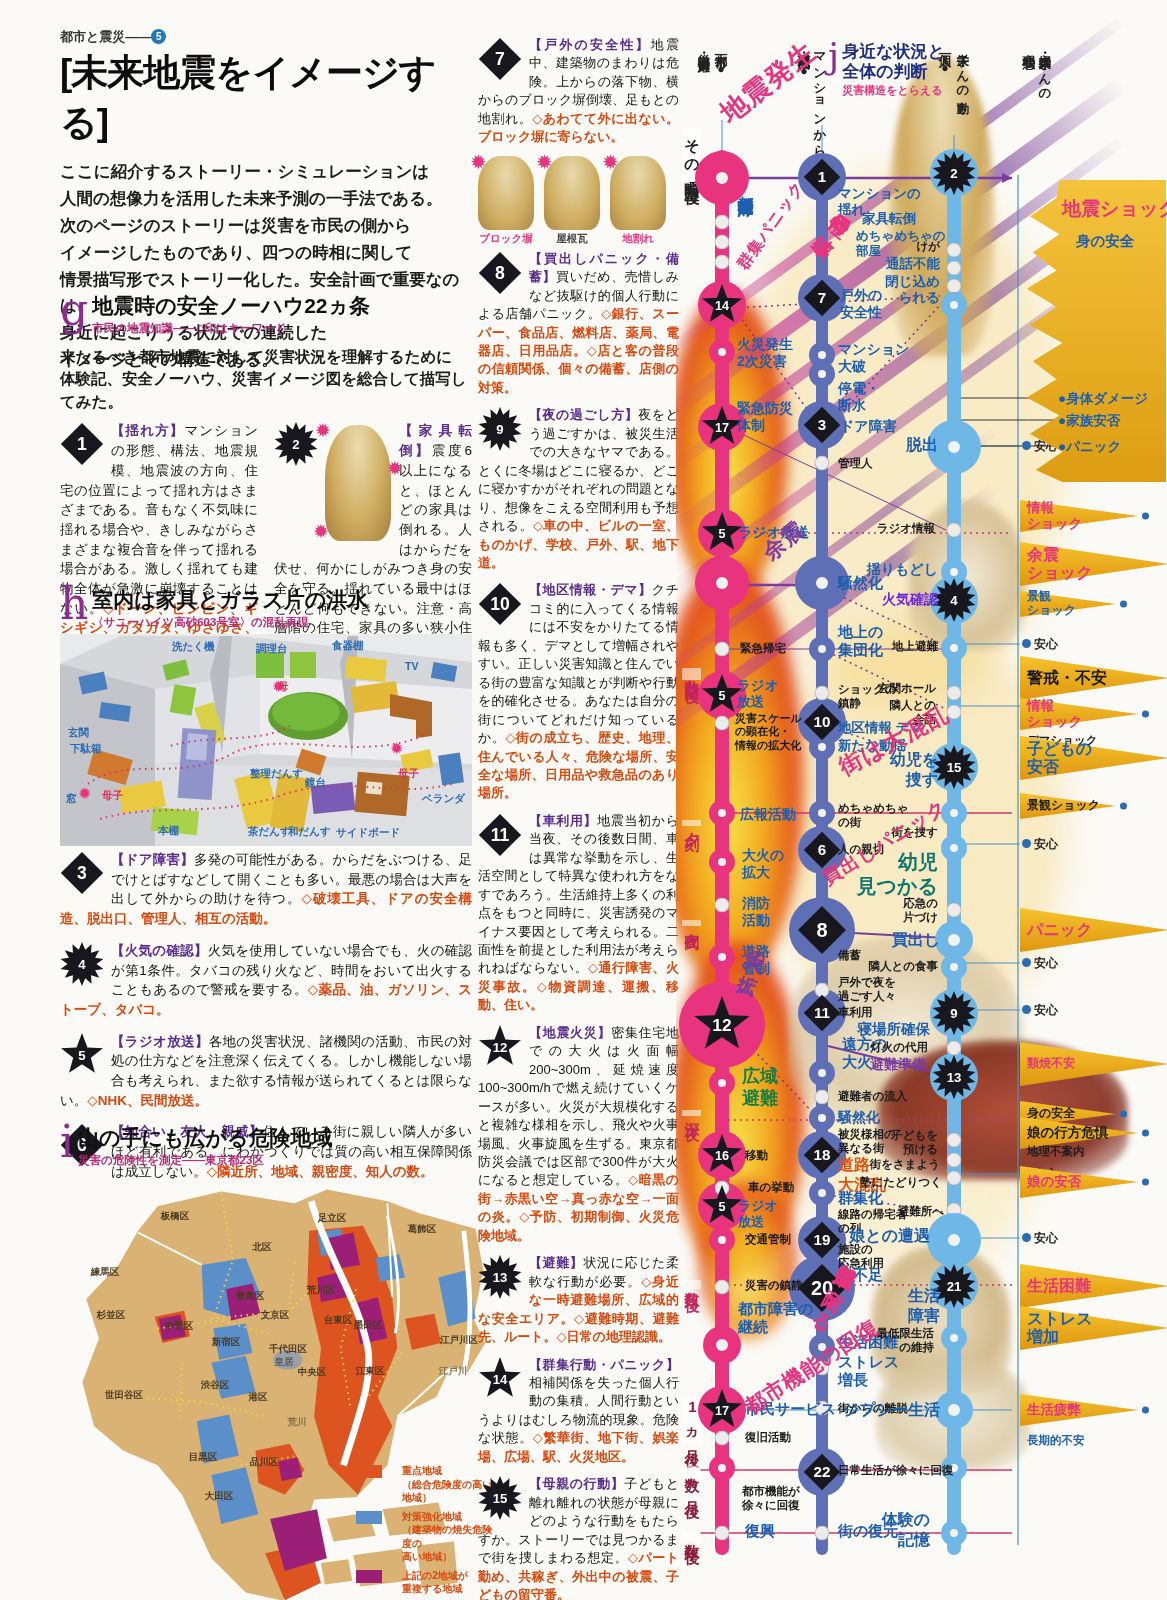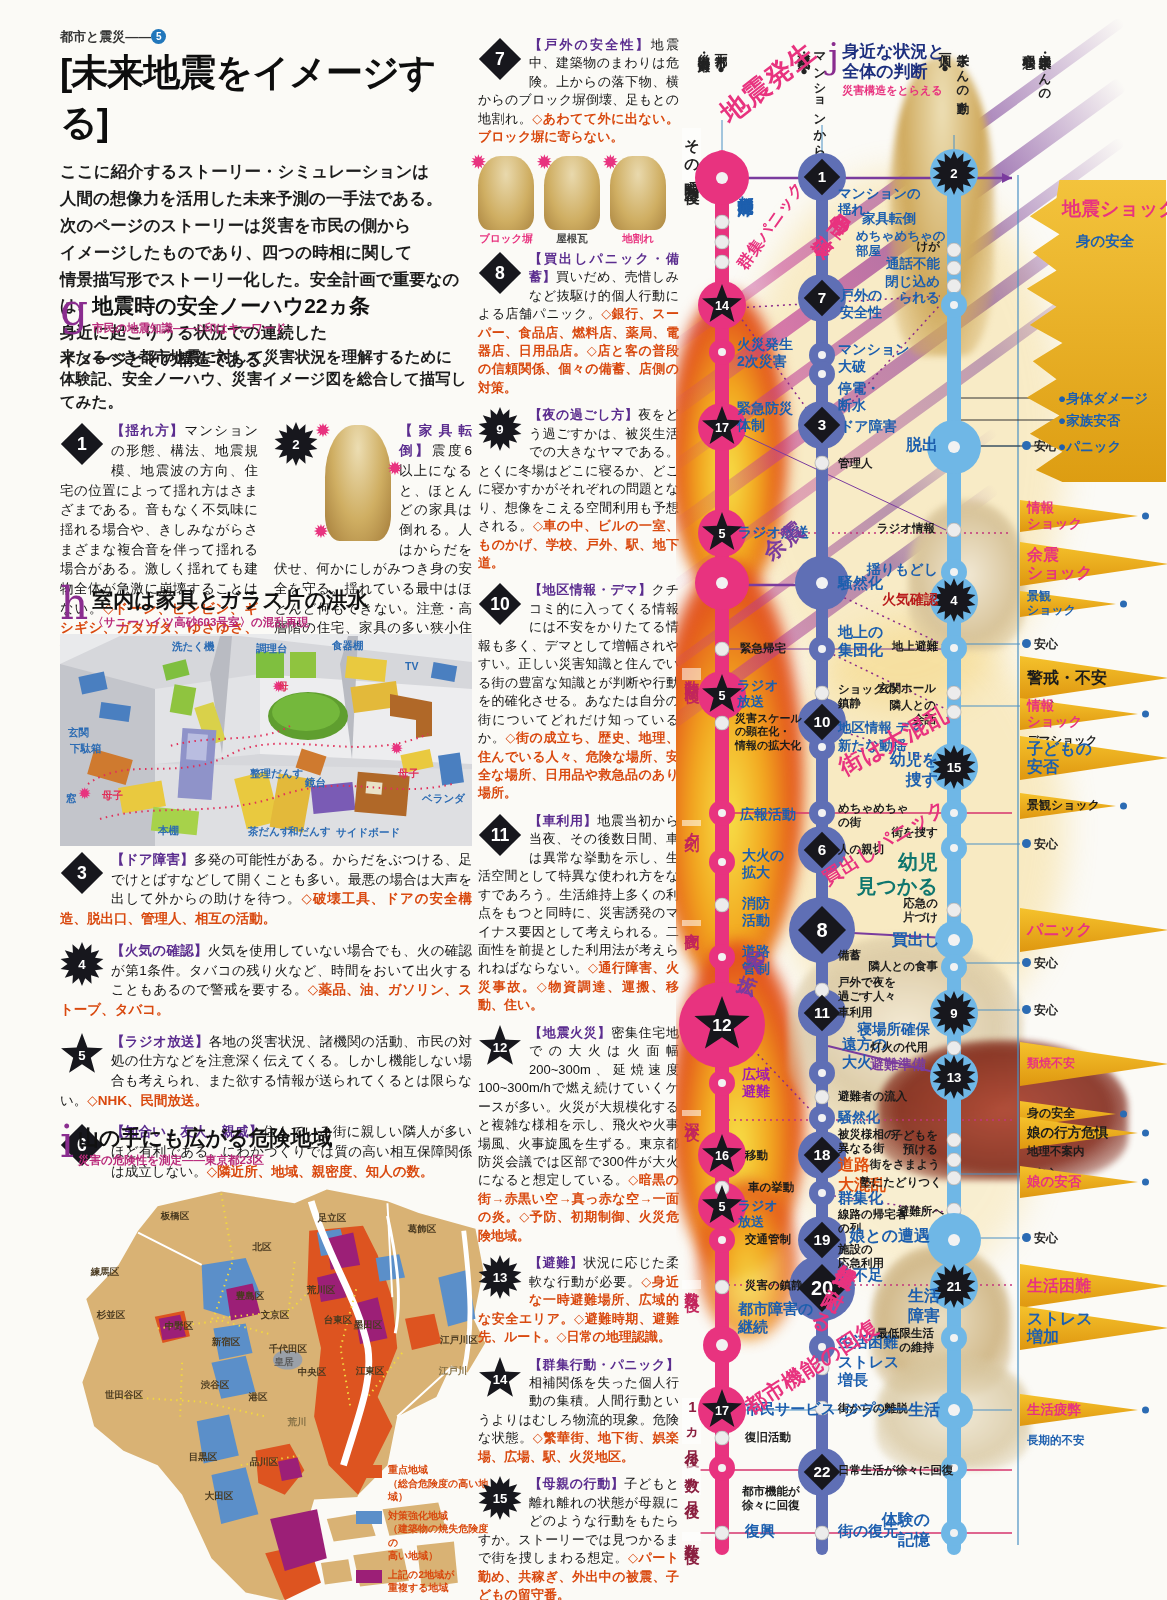--- a/index.html
+++ b/index.html
@@ -34,21 +34,21 @@
   .wfig{float:left;width:66px;height:116px;margin:4px 8px 2px 0;border-radius:45% 45% 22% 22%;
         background:radial-gradient(ellipse at 50% 20%,#ecddb2,#cfae62 55%,#a9823f 95%);position:relative;}
   .wfig .bst{position:absolute;color:#e8337f;font-size:19px;}
   
   .room{position:relative;margin-top:4px;width:412px;height:212px;}
   .roomlab{position:absolute;font-size:10.5px;font-weight:700;white-space:nowrap;}
   
   .map{position:relative;margin-top:4px;width:430px;height:440px;}
   .wlab{position:absolute;font-size:9.5px;font-weight:700;color:#4a3a20;white-space:nowrap;transform:translate(-50%,-50%);}
   #legend{position:absolute;left:296px;top:292px;width:140px;}
-  .lrow{display:flex;gap:6px;margin-bottom:5px;font-family:Liberation Mono, monospace;}
+  .lrow{display:flex;gap:20px;margin-bottom:5px;}
   .lsw{width:26px;height:13px;flex:0 0 auto;margin-top:1px;}
   .ltx{font-size:10px;line-height:1.35;font-weight:700;color:#d9490f;white-space:pre-line;}
   
   #midcol{position:absolute;left:478px;top:36px;width:201px;}
   #midcol .item{font-size:13px;line-height:1.42;margin-bottom:9px;}
   
   #dg{position:absolute;left:676px;top:0;width:491px;height:1600px;overflow:hidden;}
   #dg .abs{position:absolute;}
   .track{position:absolute;border-radius:8px;}
   .nd{position:absolute;border-radius:50%;transform:translate(-50%,-50%);}
@@ -762,21 +762,21 @@
         <div class="dlab" style="left: 59px; top: 712px; font-size: 11px; color: rgb(27, 27, 27); font-weight: 600; z-index: 6;">災害スケール
 の顕在化・
 情報の拡大化</div>
         <div class="dlab" style="left: 64px; top: 806px; font-size: 14px; color: rgb(29, 95, 174); font-weight: 800; z-index: 6;">広報活動</div>
         <div class="dlab" style="left: 66px; top: 847px; font-size: 14px; color: rgb(29, 95, 174); font-weight: 800; z-index: 6;">大火の
 拡大</div>
         <div class="dlab" style="left: 66px; top: 895px; font-size: 14px; color: rgb(29, 95, 174); font-weight: 800; z-index: 6;">消防
 活動</div>
         <div class="dlab" style="left: 66px; top: 943px; font-size: 14px; color: rgb(29, 95, 174); font-weight: 800; z-index: 6;">道路
 管制</div>
-        <div class="dlab" style="left: 66px; top: 1066px; font-size: 14px; color: #a21caf; font-weight: 800; z-index: 6;">広域
+        <div class="dlab" style="left: 66px; top: 1066px; font-size: 18px; color: #15803d; font-weight: 800; z-index: 6;">広域
 避難</div>
         <div class="dlab" style="left: 69px; top: 1148px; font-size: 11.5px; color: rgb(27, 27, 27); font-weight: 600; z-index: 6;">移動</div>
         <div class="dlab" style="left: 72px; top: 1180px; font-size: 11.5px; color: rgb(27, 27, 27); font-weight: 600; z-index: 6;">車の挙動</div>
         <div class="dlab" style="left: 62px; top: 1198px; font-size: 13px; color: rgb(29, 95, 174); font-weight: 800; z-index: 6;">ラジオ
 放送</div>
         <div class="dlab" style="left: 69px; top: 1232px; font-size: 11.5px; color: rgb(27, 27, 27); font-weight: 600; z-index: 6;">交通管制</div>
         <div class="dlab" style="left: 69px; top: 1278px; font-size: 11.5px; color: rgb(27, 27, 27); font-weight: 600; z-index: 6;">災害の鎮静</div>
         <div class="dlab" style="left: 62px; top: 1300px; font-size: 15px; color: rgb(29, 95, 174); font-weight: 800; z-index: 6;">都市障害の
 継続</div>
         <div class="dlab" style="left: 69px; top: 1400px; font-size: 15px; color: rgb(29, 95, 174); font-weight: 800; z-index: 6;">市民サービス</div>
@@ -831,21 +831,21 @@
         <div class="dlab" style="left: 162px; top: 1401px; font-size: 11.5px; color: rgb(27, 27, 27); font-weight: 600; z-index: 6;">街からの離脱</div>
         <div class="dlab" style="left: 162px; top: 1463px; font-size: 11.5px; color: rgb(27, 27, 27); font-weight: 600; z-index: 6;">日常生活が徐々に回復</div>
         <div class="dlab" style="left: 162px; top: 1522px; font-size: 15px; color: rgb(29, 95, 174); font-weight: 800; z-index: 6;">街の復元</div>
         <div class="dlab" style="left: 264px; top: 239px; font-size: 11.5px; color: rgb(27, 27, 27); font-weight: 600; z-index: 6; transform: translateX(-100%); text-align: right;">けが</div>
         <div class="dlab" style="left: 264px; top: 256px; font-size: 13.5px; color: rgb(29, 95, 174); font-weight: 800; z-index: 6; transform: translateX(-100%); text-align: right;">通話不能</div>
         <div class="dlab" style="left: 264px; top: 274px; font-size: 13.5px; color: rgb(29, 95, 174); font-weight: 800; z-index: 6; transform: translateX(-100%); text-align: right;">閉じ込め
 られる</div>
         <div class="dlab" style="left: 262px; top: 435px; font-size: 16px; color: rgb(29, 95, 174); font-weight: 800; z-index: 6; transform: translateX(-100%); text-align: right;">脱出</div>
         <div class="dlab" style="left: 259px; top: 521px; font-size: 11.5px; color: rgb(27, 27, 27); font-weight: 600; z-index: 6; transform: translateX(-100%); text-align: right;">ラジオ情報</div>
         <div class="dlab" style="left: 262px; top: 561px; font-size: 14px; color: rgb(29, 95, 174); font-weight: 800; z-index: 6; transform: translateX(-100%); text-align: right;">揺りもどし</div>
-        <div class="dlab" style="left: 262px; top: 591px; font-size: 14px; color: #b91c1c; font-weight: 800; z-index: 6; transform: translateX(-100%); text-align: left;">火気確認</div>
+        <div class="dlab" style="left: 262px; top: 591px; font-size: 14px; color: #6d28d9; font-weight: 800; z-index: 6; transform: translateX(-100%); text-align: left;">火気確認</div>
         <div class="dlab" style="left: 262px; top: 639px; font-size: 11.5px; color: rgb(27, 27, 27); font-weight: 600; z-index: 6; transform: translateX(-100%); text-align: right;">地上避難</div>
         <div class="dlab" style="left: 260px; top: 681px; font-size: 11.5px; color: rgb(27, 27, 27); font-weight: 600; z-index: 6; transform: translateX(-100%); text-align: right;">玄関ホール</div>
         <div class="dlab" style="left: 260px; top: 698px; font-size: 11.5px; color: rgb(27, 27, 27); font-weight: 600; z-index: 6; transform: translateX(-100%); text-align: right;">隣人との
 会話</div>
         <div class="dlab" style="left: 262px; top: 750px; font-size: 16px; color: rgb(29, 95, 174); font-weight: 800; z-index: 6; transform: translateX(-100%); text-align: right;">幼児を
 捜す</div>
         <div class="dlab" style="left: 262px; top: 825px; font-size: 11.5px; color: rgb(27, 27, 27); font-weight: 600; z-index: 6; transform: translateX(-100%); text-align: right;">街を捜す</div>
         <div class="dlab" style="left: 262px; top: 850px; font-size: 20px; color: #0f766e; font-weight: 800; z-index: 6; transform: translateX(-100%); text-align: right;">幼児
 見つかる</div>
         <div class="dlab" style="left: 262px; top: 896px; font-size: 11.5px; color: rgb(27, 27, 27); font-weight: 600; z-index: 6; transform: translateX(-100%); text-align: right;">応急の

